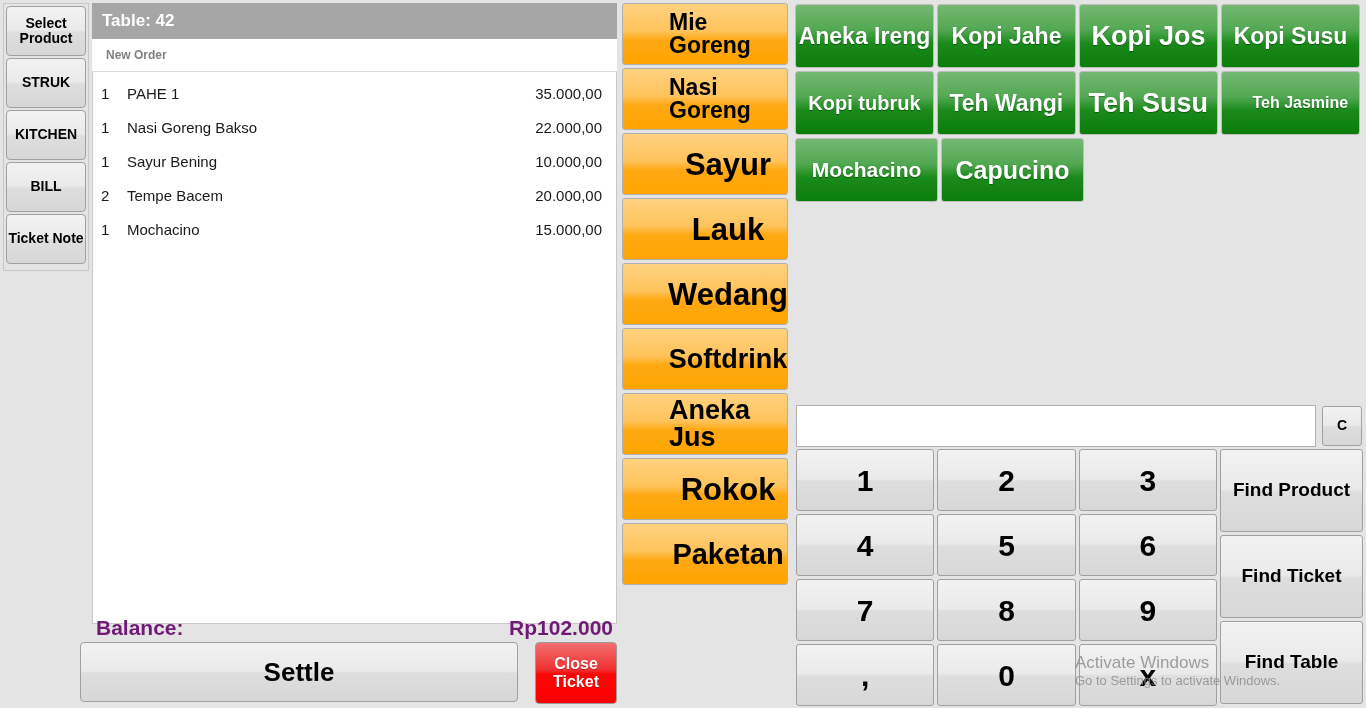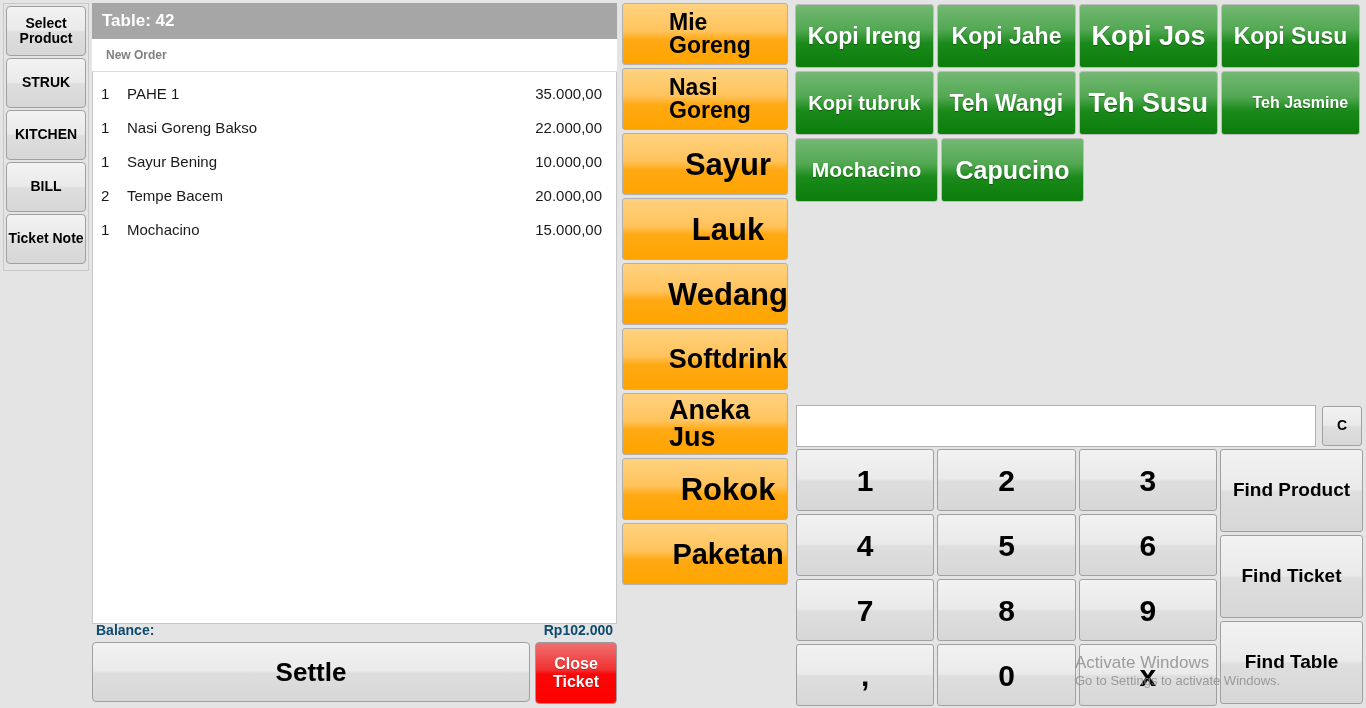--- a/index.html
+++ b/index.html
@@ -112,32 +112,32 @@
 
   
   #balance-row {
     position: absolute;
     left: 92px;
     top: 616px;
     width: 525px;
     height: 22px;
     display: flex;
     justify-content: space-between;
-    align-items: flex-end;
-    color: #0c4a6e;
-    font-weight: bold;
-    font-size: 14px;
+    align-items: flex-start;
+    color: #701a75;
+    font-weight: bold;
+    font-size: 21px;
     padding: 0 4px;
     box-sizing: border-box;
   }
 
   
   #settle-btn {
     position: absolute;
-    left: 92px;
+    left: 80px;
     top: 642px;
     width: 438px;
     height: 60px;
     font-size: 26px;
     border-radius: 4px;
   }
   #close-ticket-btn {
     position: absolute;
     left: 535px;
     top: 642px;
@@ -359,21 +359,21 @@
       <div class="cat-btn" style="font-size: 31px;">Lauk</div>
       <div class="cat-btn" style="font-size: 31px;">Wedang</div>
       <div class="cat-btn" style="font-size: 27px;">Softdrink</div>
       <div class="cat-btn" style="font-size: 27px;">Aneka Jus</div>
       <div class="cat-btn" style="font-size: 31px;">Rokok</div>
       <div class="cat-btn" style="font-size: 29px;">Paketan</div>
     </div>
 
   <div id="products">
       <div class="prod-row">
-        <div class="prod-btn" style="width: 143px; font-size: 23px;">Kopi Ireng</div>
+        <div class="prod-btn" style="width: 143px; font-size: 23px;">Aneka Ireng</div>
         <div class="prod-btn" style="width: 143px; font-size: 23px;">Kopi Jahe</div>
         <div class="prod-btn" style="width: 143px; font-size: 27px;">Kopi Jos</div>
         <div class="prod-btn" style="width: 143px; font-size: 23px;">Kopi Susu</div>
       </div>
       <div class="prod-row">
         <div class="prod-btn" style="width: 143px; font-size: 20px; text-align: right;">Kopi tubruk</div>
         <div class="prod-btn" style="width: 143px; font-size: 23px;">Teh Wangi</div>
         <div class="prod-btn" style="width: 143px; font-size: 27px;">Teh Susu</div>
         <div class="prod-btn" style="width: 143px; font-size: 16px; padding-left: 20px;">Teh Jasmine</div>
       </div>

